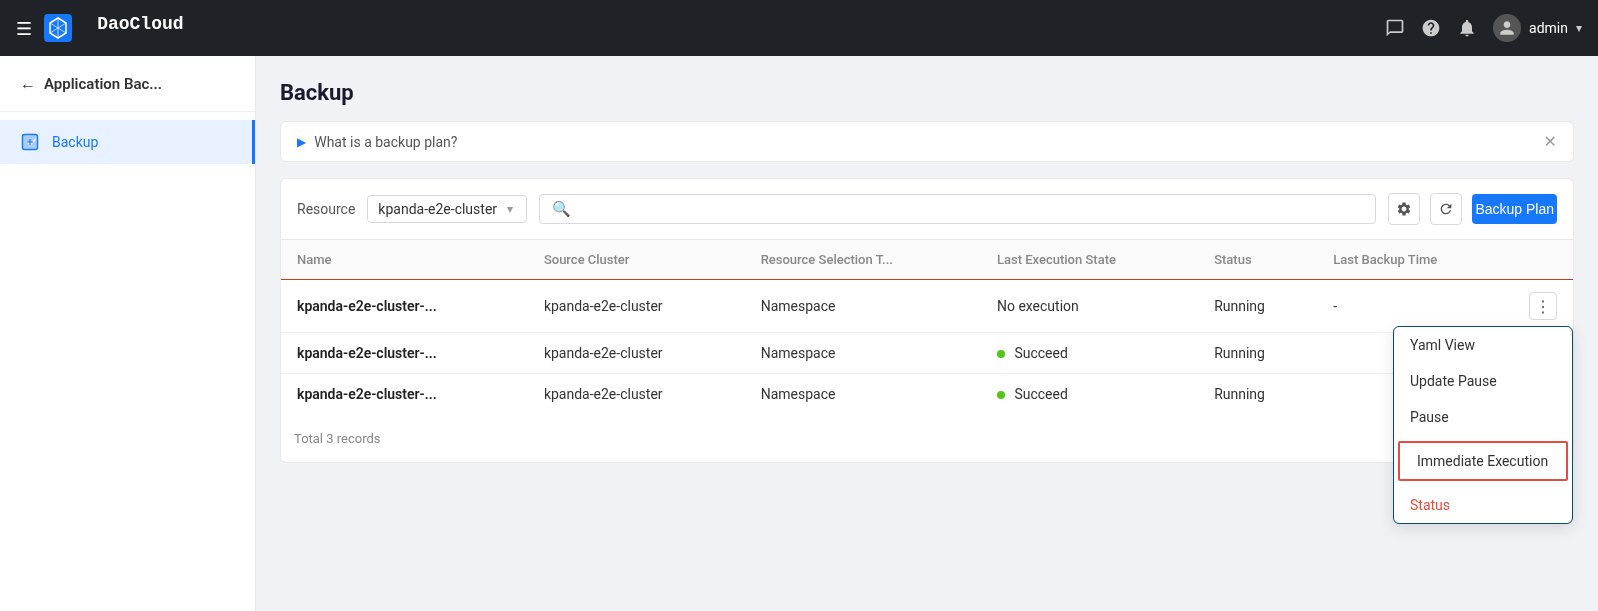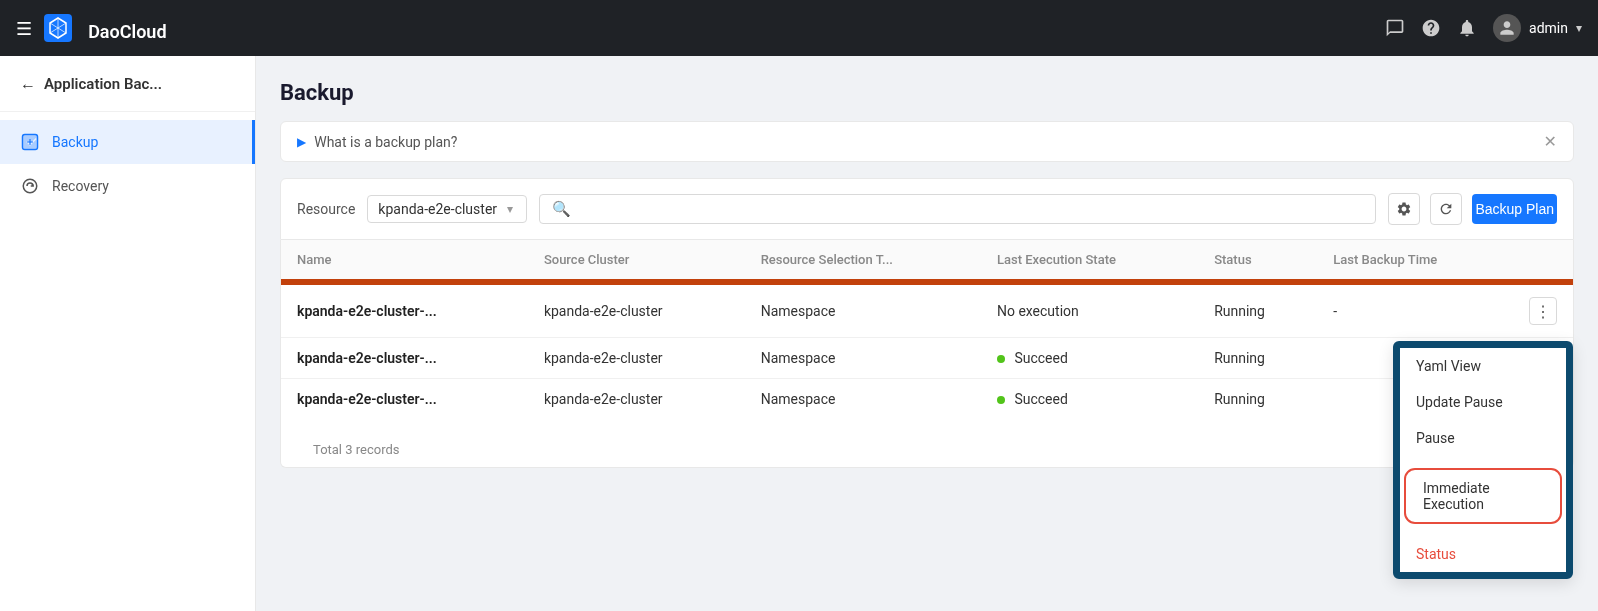--- a/index.html
+++ b/index.html
@@ -10,21 +10,21 @@
       background: #1f2226;
       height: 56px;
       display: flex;
       align-items: center;
       padding: 0 16px;
       flex-shrink: 0;
       justify-content: space-between;
     }
     .topnav-left { display: flex; align-items: center; gap: 12px; }
     .hamburger-icon { color: #fff; font-size: 18px; cursor: pointer; }
-    .logo-area { display: flex; align-items: flex-end; gap: 16px; }
+    .logo-area { display: flex; align-items: flex-start; gap: 25px; font-family: Liberation Mono, monospace; }
     .logo-text { color: #fff; font-size: 18px; font-weight: 600; }
     .topnav-right { display: flex; align-items: center; gap: 16px; color: #ccc; }
     .topnav-right svg { width: 20px; height: 20px; fill: #ccc; cursor: pointer; }
     .user-area { display: flex; align-items: center; gap: 8px; color: #fff; cursor: pointer; }
     .user-avatar { width: 28px; height: 28px; border-radius: 50%; background: #555; display: flex; align-items: center; justify-content: center; color: #fff; font-size: 12px; }
 
     
     .layout { display: flex; flex: 1; overflow: hidden; }
 
     
@@ -130,67 +130,67 @@
     
     .table-container {
       background: #fff;
       border: 1px solid #e8e8e8;
       border-top: none;
       border-radius: 0 0 6px 6px;
       overflow: visible;
       position: relative;
     }
     table { width: 100%; border-collapse: collapse; }
-    thead tr { background: #fafafa; border-bottom: 6px solid #c2410c; }
+    thead tr { background: #fafafa; border-bottom: 1px solid #c2410c; }
     th {
       text-align: left; padding: 12px 16px;
       font-size: 13px; color: #888; font-weight: 500;
     }
     td { padding: 12px 16px; border-bottom: 1px solid #f0f0f0; font-size: 14px; color: #333; }
     tr:last-child td { border-bottom: none; }
     .name-cell { font-weight: 600; color: #222; }
     .status-dot { display: inline-block; width: 8px; height: 8px; border-radius: 50%; background: #52c41a; margin-right: 6px; }
     .row-action-btn {
       width: 28px; height: 28px; border: 1px solid #d9d9d9; border-radius: 4px;
       display: flex; align-items: center; justify-content: center;
       cursor: pointer; background: #fff; color: #555; font-size: 16px;
     }
     .table-footer {
-      display: flex; align-items: flex-end; justify-content: space-between;
-      padding: 10px 32px; color: #888; font-size: 13px;
+      display: flex; align-items: center; justify-content: space-between;
+      padding: 10px 13px; color: #888; font-size: 13px;
     }
     .pagination-btn {
       width: 28px; height: 28px; border: 1px solid #d9d9d9; border-radius: 4px;
       display: flex; align-items: center; justify-content: center;
       cursor: pointer; background: #fff; color: #555;
     }
     .pagination-area { display: flex; align-items: center; gap: 4px; }
 
     
     .context-menu {
       position: absolute;
       right: 0px;
-      top: 56px;
-      background: #fff;
-      border: 7px solid #0c4a6e;
+      top: 46px;
+      background: #fff;
+      border: 1px solid #0c4a6e;
       border-radius: 6px;
       box-shadow: 0 4px 16px rgba(0,0,0,0.12);
       min-width: 180px;
       z-index: 100;
     }
     .context-menu-item {
       padding: 10px 16px;
       font-size: 14px;
       color: #333;
       cursor: pointer;
     }
     .context-menu-item.highlighted {
       border: 2px solid #e74c3c;
-      margin: 12px 4px;
-      border-radius: 11px;
+      margin: 6px 4px;
+      border-radius: 2px;
       color: #333;
       padding-left: 17px;
     }
     .context-menu-item.delete { color: #e74c3c; padding: 10px 16px; }
     .action-cell { position: relative; }
   </style>
 </head>
 <body>
 
 <nav class="topnav">
@@ -240,30 +240,20 @@
         <div class="sidebar-item-icon">
           <svg width="18" height="18" viewBox="0 0 24 24" fill="#1677ff">
               <path d="M19 3H5c-1.1 0-2 .9-2 2v14c0 1.1.9 2 2 2h14c1.1 0 2-.9 2-2V5c0-1.1-.9-2-2-2zm-7 14l-5-5 1.41-1.41L12 14.17l7.59-7.59L21 8l-9 9z" opacity="0.3"></path>
               <rect x="2" y="2" width="20" height="20" rx="3" stroke="#1677ff" fill="none" stroke-width="2"></rect>
               <path d="M8 12h8M12 8v8" stroke="#1677ff" stroke-width="1.5"></path>
             </svg>
         </div>
         <span>Backup</span>
       </div>
 
-      <div class="sidebar-item">
-        <div class="sidebar-item-icon">
-          <svg width="18" height="18" viewBox="0 0 24 24" fill="none" stroke="#555" stroke-width="2">
-              <circle cx="12" cy="12" r="9"></circle>
-              <path d="M8 12a4 4 0 0 1 8 0"></path>
-              <path d="M15 9l1 3h-3"></path>
-            </svg>
-        </div>
-        <span>Recovery</span>
-      </div>
 
 
     </nav>
   </aside>
 
   <main class="main">
     <h1 class="page-title">Backup</h1>
 
     <div class="info-banner">
       <div class="info-banner-left">

